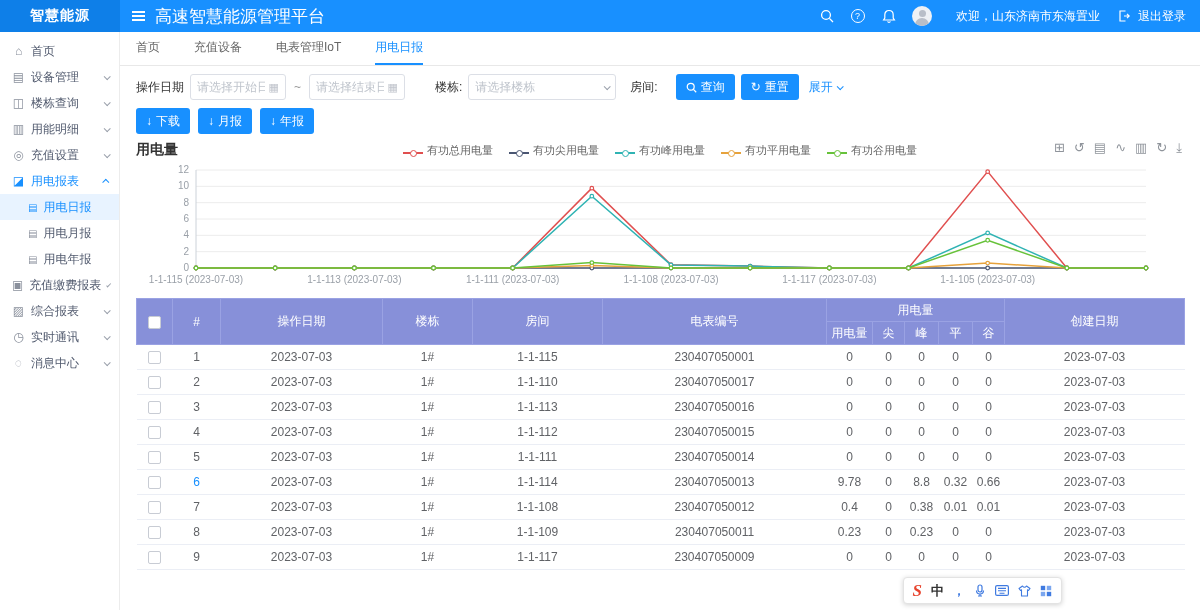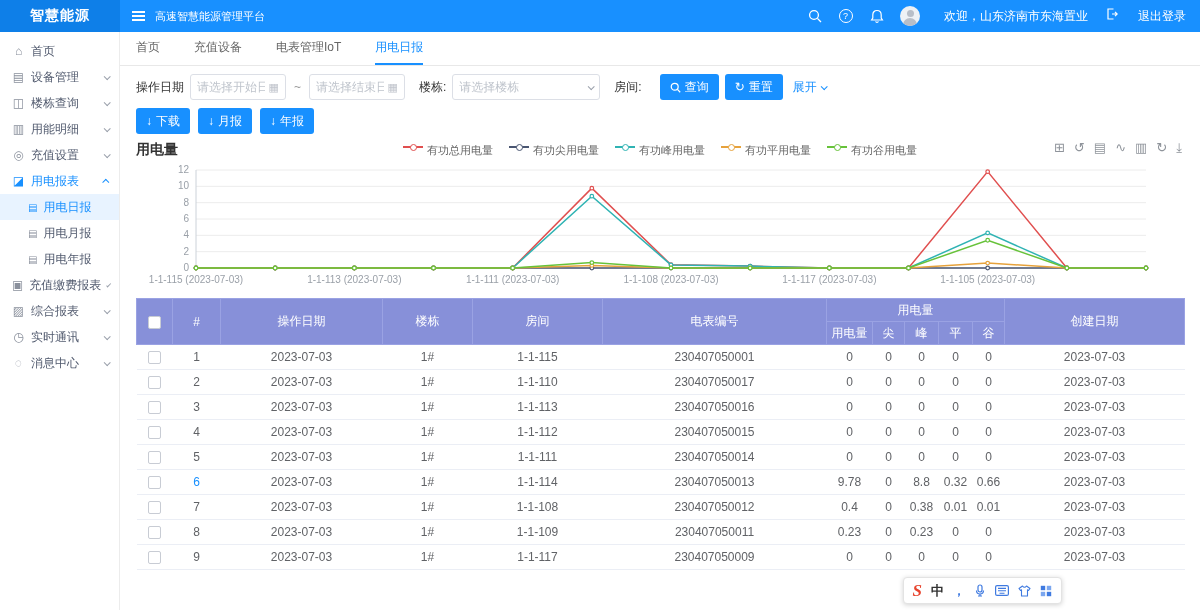--- a/index.html
+++ b/index.html
@@ -5,34 +5,34 @@
   *{margin:0;padding:0;box-sizing:border-box}
   html,body{width:1200px;height:610px;overflow:hidden;background:#fff;
     font-family:"Liberation Sans","DejaVu Sans",sans-serif;}
   
   .topbar{position:absolute;top:0;left:0;width:1200px;height:32px;background:#1890ff;
     display:flex;align-items:center;color:#fff;font-size:12px;z-index:30}
   .logo{width:120px;height:32px;background:#0e7fe8;display:flex;align-items:center;
     justify-content:center;font-weight:bold;font-size:14px;letter-spacing:1px}
   .collapse{margin:0 10px 0 12px;display:flex;flex-direction:column;gap:2.5px;cursor:pointer}
   .collapse i{display:block;width:13px;height:1.6px;background:#fff}
-  .plat-title{font-size:11px}
+  .plat-title{font-size:17px}
   .tb-spacer{flex:1}
   .tb-ic{width:15px;height:15px;margin-left:16px;cursor:pointer;display:inline-flex;
     align-items:center;justify-content:center}
   .help-ic{width:14px;height:14px;border:1px solid #fff;border-radius:50%;font-size:9px;
     display:flex;align-items:center;justify-content:center}
   .avatar{width:20px;height:20px;border-radius:50%;background:#eef1f5;margin-left:16px;
     position:relative;overflow:hidden}
   .avatar::before{content:'';position:absolute;left:6.5px;top:4px;width:7px;height:7px;
     border-radius:50%;background:#b8bec8}
   .avatar::after{content:'';position:absolute;left:3px;top:12px;width:14px;height:9px;
     border-radius:7px 7px 0 0;background:#b8bec8}
   .welcome{margin-left:24px}
-  .logout{margin-left:18px;margin-right:14px;display:inline-flex;gap:20px;cursor:pointer}
+  .logout{margin-left:18px;margin-right:14px;display:inline-flex;align-items:center;gap:8px;cursor:pointer}
   
   .sidebar{position:absolute;top:32px;left:0;width:120px;height:578px;background:#fff;
     border-right:1px solid #ececec;padding-top:6px;z-index:20}
   .side-item{height:26px;display:flex;align-items:center;gap:6px;padding:0 10px 0 12px;
     font-size:12px;color:#515a6e;cursor:pointer;white-space:nowrap}
   .side-item .s-ic{font-size:12px;color:#8a909c;width:13px;text-align:center}
   .side-item.open-parent,.side-item.open-parent .s-ic{color:#1890ff}
   .side-item .chev{margin-left:auto}
   .side-sub{height:26px;display:flex;align-items:center;gap:6px;padding-left:28px;
     font-size:12px;color:#515a6e;cursor:pointer;white-space:nowrap}
@@ -63,21 +63,21 @@
   .btn{height:26px;background:#1890ff;border:none;border-radius:3px;color:#fff;font-size:12px;
     padding:0 10px;display:inline-flex;align-items:center;gap:4px;cursor:pointer;white-space:nowrap}
   .expand{color:#1890ff;display:inline-flex;align-items:center;gap:4px;cursor:pointer;margin-left:4px}
   .action-row{display:flex;gap:8px;margin-top:8px}
   
   .chart-card{margin-top:6px}
   .chart-head{position:relative;height:20px;display:flex;align-items:center}
   .chart-title{font-size:14px;font-weight:bold;color:#333}
   .legend{position:absolute;left:50%;transform:translateX(-50%);display:flex;gap:16px;
     font-size:11px;color:#666;white-space:nowrap}
-  .lg{display:inline-flex;align-items:flex-start;gap:4px;cursor:pointer}
+  .lg{display:inline-flex;align-items:flex-end;gap:4px;cursor:pointer}
   .lg-mark{position:relative;width:20px;height:9px;display:inline-block}
   .lg-mark::before{content:'';position:absolute;left:0;top:3.6px;width:20px;height:1.6px;background:currentColor}
   .lg-mark::after{content:'';position:absolute;left:6.5px;top:1px;width:5px;height:5px;
     border:1.6px solid currentColor;border-radius:50%;background:#fff}
   .toolbox{position:absolute;right:2px;top:0;display:flex;gap:9px;color:#8f949b;font-size:13px}
   .toolbox span{cursor:pointer}
   .chart-svg{display:block;width:1044px;height:126px;margin-top:4px}
   
   .sel-bar{margin-top:18px;height:26px;background:#e8f4fe;border:1px solid #ddeefc;border-radius:2px;
     display:flex;align-items:center;padding:0 16px;font-size:12px;color:#666}
@@ -217,21 +217,21 @@
       <span class="f-label">操作日期</span>
       <span class="field" style="width:96px">
         <input placeholder="请选择开始日期" style="">
         <span class="cal-ic">▦</span>
       </span>
       <span class="tilde">~</span>
       <span class="field" style="width:96px">
         <input placeholder="请选择结束日期" style="">
         <span class="cal-ic">▦</span>
       </span>
-      <span class="f-label" style="margin-left:8px">楼栋:</span>
+      <span class="f-label" style="margin-left:24px">楼栋:</span>
       <span class="field" style="width:148px">
         <span class="sel-ph">请选择楼栋</span>
         <span class="chev"></span>
       </span>
       <span class="f-label" style="margin-left:8px">房间:</span>
       <button class="btn" style="margin-left:12px">
         <svg width="11" height="11" viewBox="0 0 14 14">
             <circle cx="6" cy="6" r="4.4" fill="none" stroke="#fff" stroke-width="1.6"></circle>
             <line x1="9.4" y1="9.4" x2="13" y2="13" stroke="#fff" stroke-width="1.6"></line>
           </svg>

